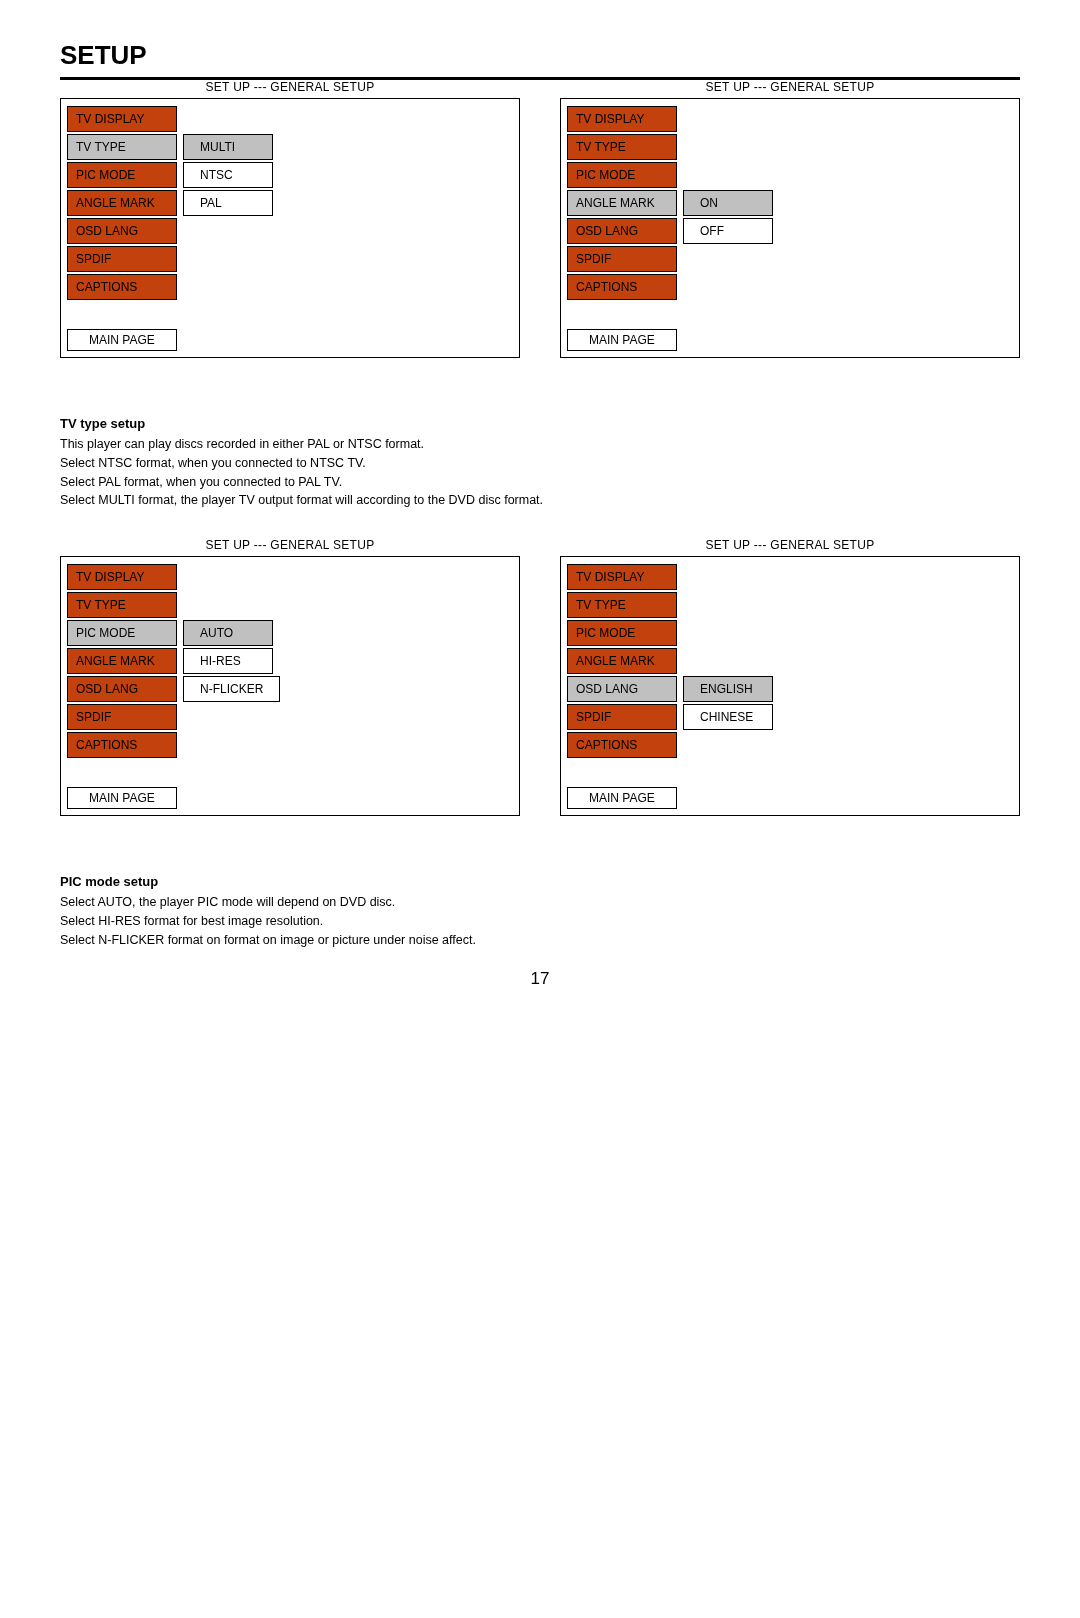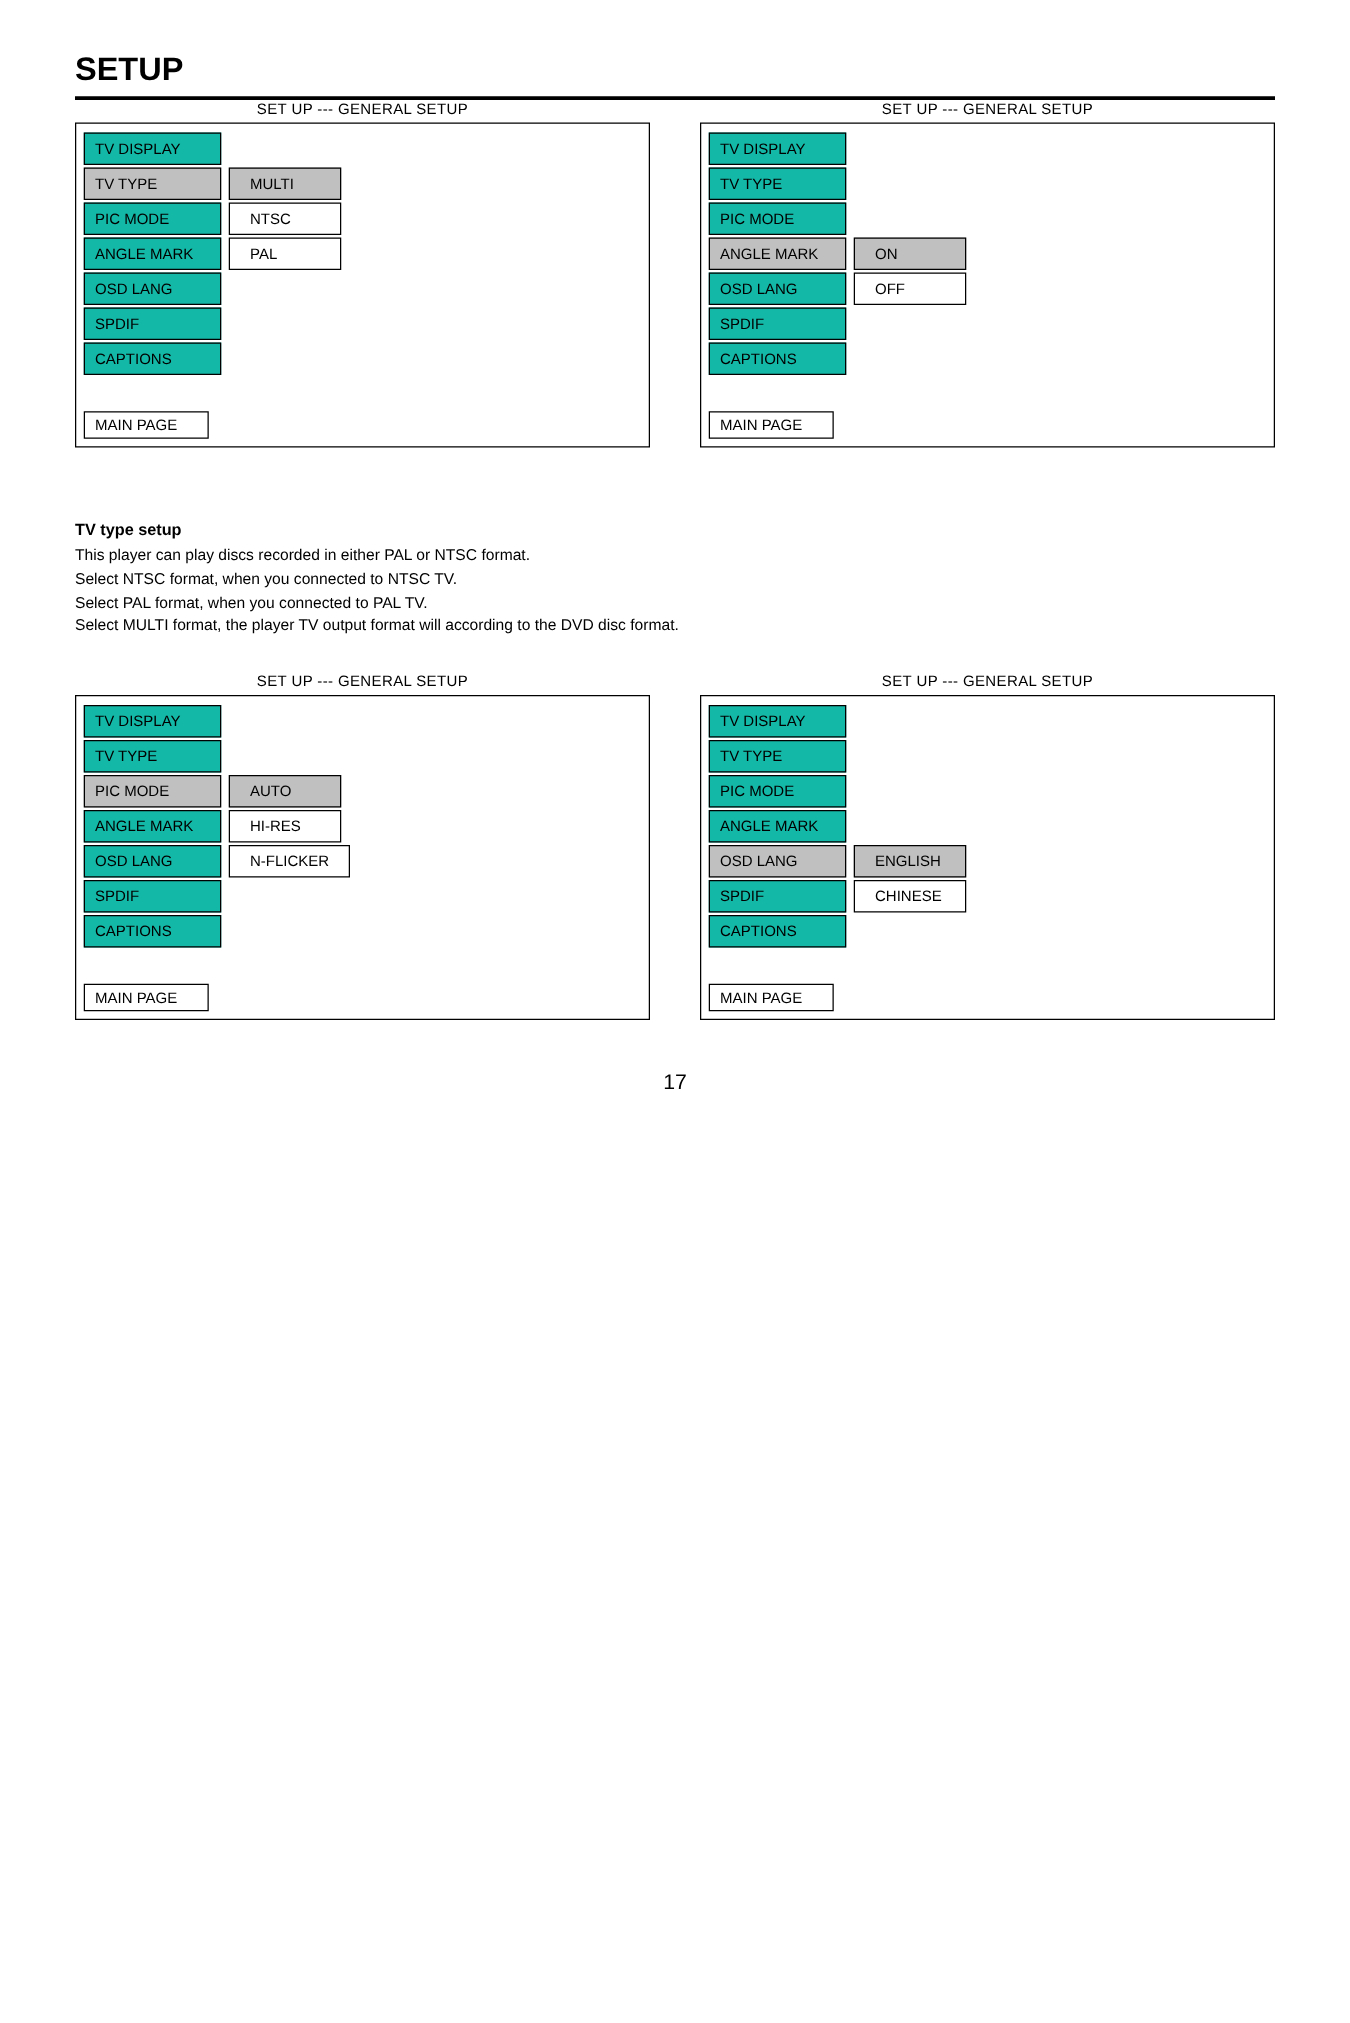--- a/index.html
+++ b/index.html
@@ -53,21 +53,21 @@
 
     .menu-item {
       border: 1px solid #000;
       padding: 3px 8px;
       font-size: 12px;
       font-weight: normal;
       margin: 1px 6px 1px 6px;
       min-width: 110px;
       display: flex;
       align-items: center;
-      background: #14b8a6;
+      background: #c2410c;
     }
 
     .menu-item.highlighted {
       background: #c0c0c0;
     }
 
     .menu-option {
       border: 1px solid #000;
       padding: 3px 16px;
       font-size: 12px;
@@ -86,21 +86,21 @@
       height: 18px;
     }
 
     .main-page-row {
       border-top: none;
       padding: 6px 6px 0 6px;
     }
 
     .main-page-item {
       border: 1px solid #000;
-      padding: 3px 8px;
+      padding: 3px 21px;
       font-size: 12px;
       min-width: 100px;
       display: inline-flex;
       align-items: center;
       background: #fff;
       margin-top: 4px;
     }
 
     .desc-block {
       margin-top: 8px;
@@ -282,15 +282,19 @@
       </div>
       <div class="menu-spacer"></div>
       <div class="main-page-row">
         <div class="main-page-item">MAIN PAGE</div>
       </div>
     </div>
   </div>
 </div>
 
 <div class="two-col">
+  <div class="col desc-block">
+    <div class="desc-title">PIC mode setup</div>
+    <div class="desc-text">Select AUTO, the player PIC mode will depend on DVD disc.<br>Select HI-RES format for best image resolution.<br>Select N-FLICKER format on format on image or picture under noise affect.</div>
+  </div>
 </div>
 
 <div class="page-number">17</div>
 
 </body></html>

